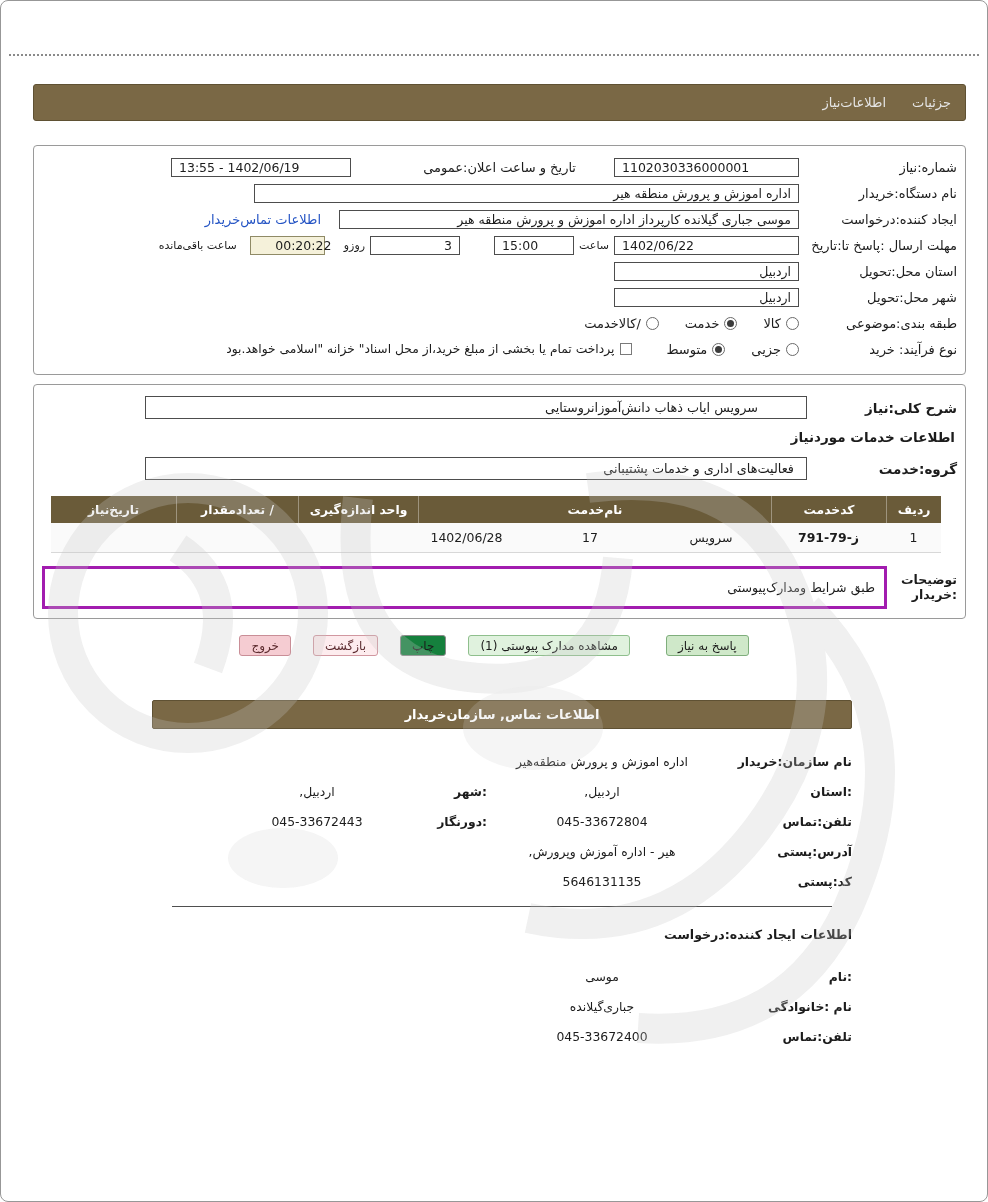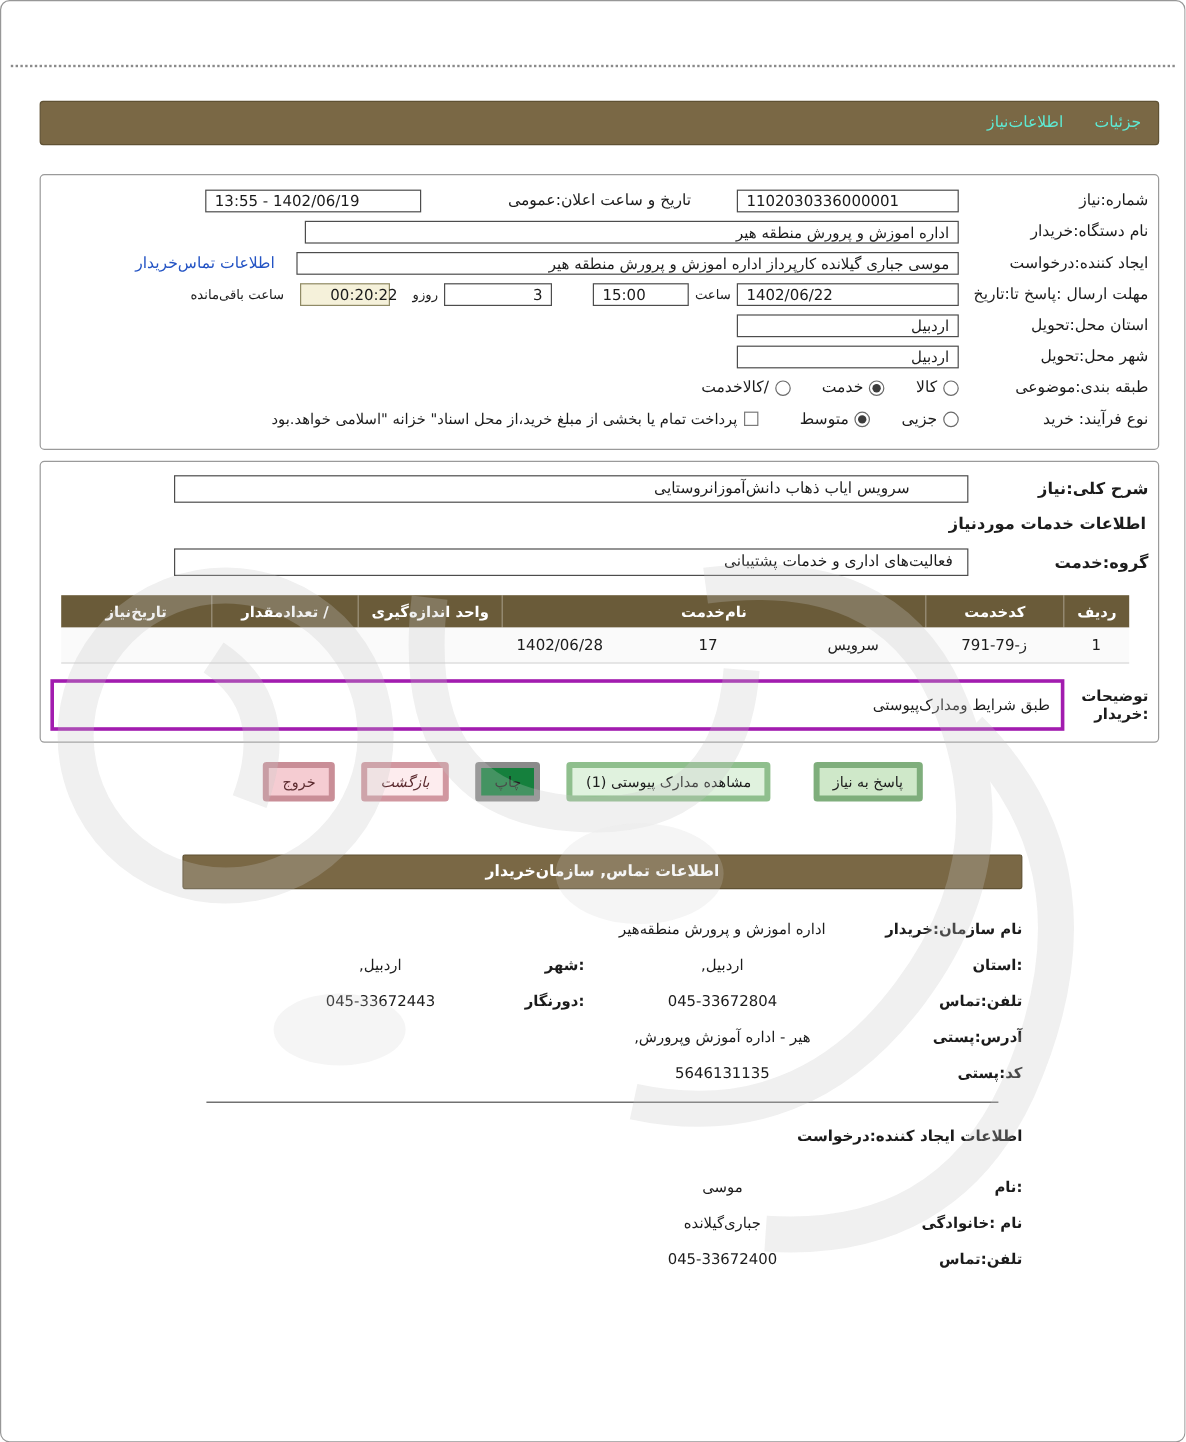--- a/index.html
+++ b/index.html
@@ -8,40 +8,40 @@
     font-family:"DejaVu Sans", sans-serif;color:#1c1c1c;overflow:hidden;direction:rtl;
   }
   .frame{position:absolute;inset:0;border:1px solid #979797;border-radius:8px;pointer-events:none;z-index:60;}
   .topline{position:absolute;top:54px;left:9px;right:9px;border-top:2px dotted #8a8a8a;}
 
   
   .tabbar{
     margin:84px 22px 0 33px;height:37px;background:#7a6845;border:1px solid #5f5133;border-radius:3px;
     display:flex;align-items:center;padding:0 14px;gap:26px;box-sizing:border-box;
   }
-  .tab{color:#5eead4;font-size:13px;cursor:pointer;}
+  .tab{color:#e5e5e5;font-size:13px;cursor:pointer;}
 
   
   .panel{
     margin:0 22px 0 33px;background:#fff;border:1px solid #9a9a9a;border-radius:4px;
     padding:11px 8px 9px 8px;box-sizing:border-box;position:relative;z-index:2;
   }
   .p1{margin-top:24px;}
   .p2{margin-top:9px;}
 
   .frow{display:flex;align-items:center;height:20px;margin-bottom:6px;}
   .flabel{flex:0 0 158px;text-align:right;padding-left:8px;font-size:13px;box-sizing:border-box;white-space:nowrap;}
   .ilabel{font-size:11px;padding:0 5px;white-space:nowrap;}
   .ibox{
     height:19px;border:1px solid #4d4d4d;background:#fff;font-size:12.5px;
     display:flex;align-items:center;justify-content:center;box-sizing:border-box;flex:0 0 auto;white-space:nowrap;
   }
   .ibox.rt{justify-content:flex-start;padding:0 7px;}
   .ibox.ltr{direction:ltr;justify-content:flex-start;padding:0 7px;}
-  .w185{width:185px;} .w545{width:545px;} .w480{width:552px;} .w80{width:80px;} .w90{width:90px;} .w75{width:75px;} .w180{width:180px;}
+  .w185{width:185px;} .w545{width:545px;} .w480{width:460px;} .w80{width:80px;} .w90{width:90px;} .w75{width:75px;} .w180{width:180px;}
   .announce-label{flex:0 0 225px;margin-right:38px;text-align:right;font-size:13px;white-space:nowrap;}
   .announce-box{}
   .link{color:#2353c4;font-size:13px;margin-right:18px;cursor:pointer;white-space:nowrap;}
   .countdown{background:#f5f1da;border:1px solid #8f8a66;margin-right:14px;direction:ltr;justify-content:center;padding-left:32px;}
   .remain-label{margin-right:8px;}
 
   .radio{flex:0 0 13px;width:13px;height:13px;border:1px solid #6a6a6a;border-radius:50%;background:#fff;box-sizing:border-box;cursor:pointer;}
   .radio.on{position:relative;}
   .radio.on::after{content:"";position:absolute;width:7px;height:7px;margin:2px;border-radius:50%;background:#3c3c3c;display:block;}
   .rlabel{font-size:13px;margin-right:5px;margin-left:26px;white-space:nowrap;}
@@ -53,33 +53,33 @@
   .blabel{flex:0 0 150px;font-weight:bold;font-size:13.5px;text-align:right;padding-left:8px;box-sizing:border-box;white-space:nowrap;}
   .bigbox{width:662px;height:23px;border:1px solid #4d4d4d;display:flex;align-items:center;justify-content:flex-start;padding:0 12px;font-size:12.8px;box-sizing:border-box;}
   .sec-header{font-weight:bold;font-size:13.5px;margin:4px 2px 12px 0;text-align:right;}
 
   .stable{margin:16px 16px 0 0;width:890px;}
   .thead{display:flex;background:#6a5b39;color:#fff;height:27px;}
   .thead .tc{font-weight:bold;font-size:12.3px;display:flex;align-items:center;justify-content:center;border-left:1px solid rgba(255,255,255,.35);box-sizing:border-box;}
   .thead .tc:last-child{border-left:none;}
   .trow{display:flex;background:#fafafa;height:29px;border-bottom:1px solid #d8d8d8;}
   .trow .tc{font-size:12.5px;display:flex;align-items:center;justify-content:center;box-sizing:border-box;}
-  .c1{width:55px;} .c2{width:115px;} .c3{width:353px;} .c4{width:120px;} .c5{width:122px;} .c6{width:125px;}
+  .c1{width:55px;} .c2{width:115px;font-weight:bold;} .c3{width:353px;} .c4{width:120px;} .c5{width:122px;} .c6{width:125px;}
 
   .notesrow{display:flex;align-items:center;margin-top:13px;}
   .notes-label{flex:0 0 66px;font-weight:bold;font-size:12.5px;text-align:right;line-height:1.15;}
   .notes-box{flex:1;height:43px;border:3px solid #a21caf;display:flex;align-items:center;justify-content:flex-start;padding:0 9px;font-size:12.6px;margin-right:4px;box-sizing:border-box;}
 
   
   .btnrow{margin-top:16px;display:flex;justify-content:center;align-items:center;gap:22px;position:relative;z-index:2;}
-  .btn{height:33px;padding:0 11px;font-size:12px;border-radius:3px;display:flex;align-items:center;border:5px solid #ec4899;cursor:pointer;white-space:nowrap;box-sizing:border-box;}
+  .btn{height:21px;padding:0 11px;font-size:12px;border-radius:3px;display:flex;align-items:center;border:1px solid #ec4899;cursor:pointer;white-space:nowrap;box-sizing:border-box;}
   .btn-respond{background:#cfe8c9;border-color:#7fae7c;margin-left:14px;}
   .btn-view{background:#e0f2de;border-color:#8fbf8d;}
   .btn-print{background:#15803d;border-color:#8a8a8a;}
-  .btn-back{background:#fdecee;border-color:#d197a0;color:#5c2b2f;font-style:italic;}
+  .btn-back{background:#fdecee;border-color:#d197a0;color:#5c2b2f;}
   .btn-exit{background:#f5ccd2;border-color:#c98e97;color:#5c2b2f;}
 
   
   .contact{margin:44px 136px 0 152px;width:700px;position:relative;z-index:2;}
   .cbar{height:27px;background:#7a6845;border:1px solid #5f5133;color:#fff;font-weight:bold;font-size:13px;display:flex;align-items:center;justify-content:center;border-radius:2px;}
   .crow{display:flex;align-items:center;height:21px;margin-bottom:9px;font-size:12.4px;}
   .crow.first{margin-top:22px;}
   .clabel{flex:0 0 135px;text-align:right;font-weight:bold;padding-left:6px;box-sizing:border-box;white-space:nowrap;}
   .cvalue{flex:0 0 230px;text-align:center;white-space:nowrap;}
   .clabel2{flex:0 0 100px;text-align:right;font-weight:bold;white-space:nowrap;}

